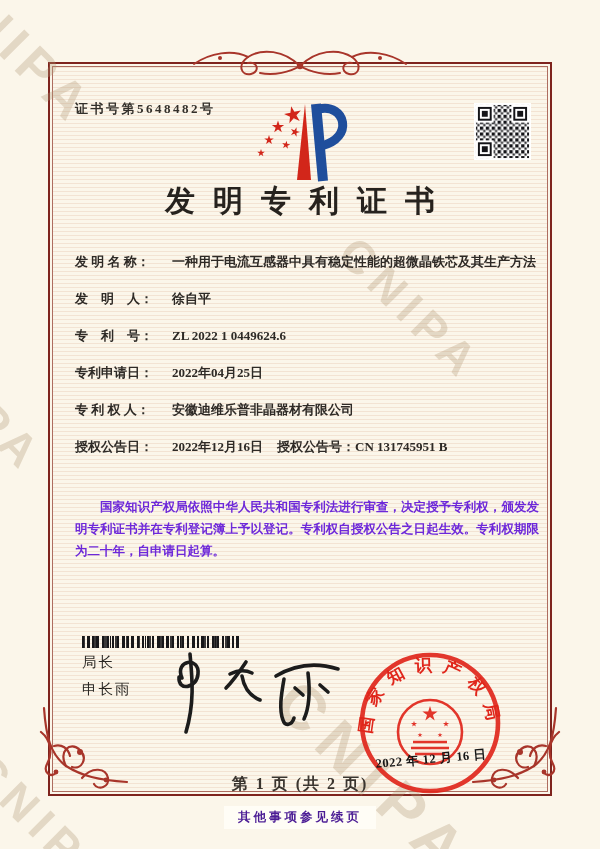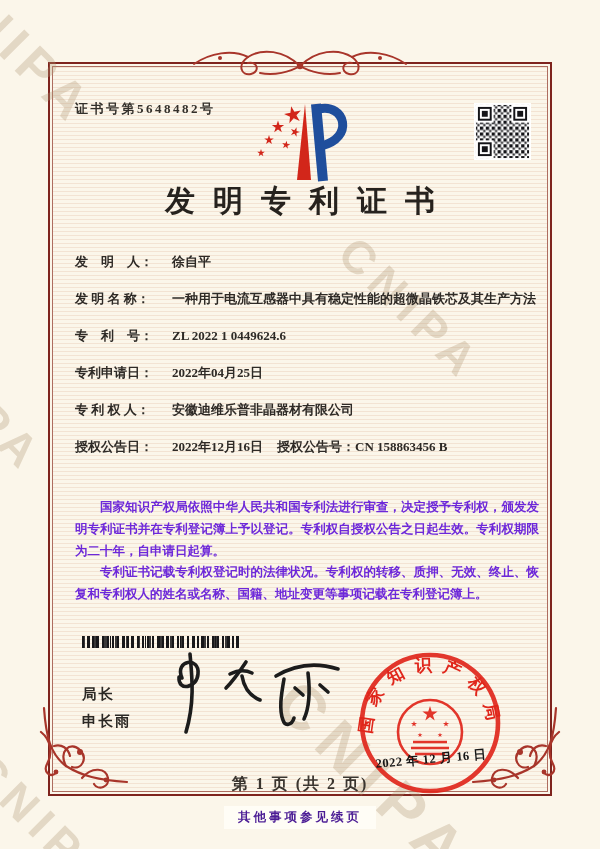--- a/index.html
+++ b/index.html
@@ -61,22 +61,22 @@
   .body-text p { text-indent:2em; }
   
   .barcode {
     position:absolute; z-index:4; left:82px; top:636px; width:158px; height:12px;
     background:
       repeating-linear-gradient(90deg,#17171a 0 2px, transparent 2px 5px),
       repeating-linear-gradient(90deg,#17171a 0 1px, transparent 1px 7px),
       repeating-linear-gradient(90deg,rgba(23,23,26,.85) 0 3px, transparent 3px 11px);
   }
   .director {
-    position:absolute; z-index:4; left:82px; top:681px;
-    font-family:"Liberation Sans", sans-serif; font-weight:700; font-size:14.5px;
+    position:absolute; z-index:4; left:82px; top:649px;
+    font-family:"Liberation Sans", sans-serif; font-weight:400; font-size:14.5px;
     line-height:27px; color:#2b2824; letter-spacing:2px;
   }
   .signature { position:absolute; z-index:5; left:148px; top:648px; width:214px; height:88px; }
   .seal { position:absolute; z-index:4; left:357px; top:650px; width:146px; height:146px; }
   .seal-date {
     position:absolute; z-index:6; left:358px; top:751px; width:146px; text-align:center;
     font-size:12.5px; font-weight:700; color:#161616; letter-spacing:0.5px;
     transform:rotate(-5deg);
   }
   .page-note {
@@ -197,50 +197,49 @@
       <rect x="2" y="20" width="7" height="7" fill="#141418"></rect>
       <rect x="3" y="21" width="5" height="5" fill="#ffffff"></rect>
       <rect x="4" y="22" width="3" height="3" fill="#141418"></rect>
     </g>
   </svg>
 
   <div class="title">发明专利证书</div>
 
   <div class="fields">
     <div class="row">
+      <span class="lbl">发 明 名 称：</span>
+      <span class="val">一种用于电流互感器中具有稳定性能的超微晶铁芯及其生产方法</span>
+    </div>
+    <div class="row">
       <span class="lbl">发　明　人：</span>
       <span class="val">徐自平</span>
-    </div>
-    <div class="row">
-      <span class="lbl">发 明 名 称：</span>
-      <span class="val">一种用于电流互感器中具有稳定性能的超微晶铁芯及其生产方法</span>
     </div>
     <div class="row">
       <span class="lbl">专　利　号：</span>
       <span class="val">ZL 2022 1 0449624.6</span>
     </div>
     <div class="row">
       <span class="lbl">专利申请日：</span>
       <span class="val">2022年04月25日</span>
     </div>
     <div class="row">
       <span class="lbl">专 利 权 人：</span>
       <span class="val">安徽迪维乐普非晶器材有限公司</span>
     </div>
     <div class="row grant">
       <span class="lbl">授权公告日：</span>
       <span class="val">2022年12月16日</span>
       <span class="lbl2">授权公告号：</span>
-      <span class="val">CN 158863456 B</span>
+      <span class="val">CN 131745951 B</span>
     </div>
   </div>
 
   <div class="body-text">
     <p>国家知识产权局依照中华人民共和国专利法进行审查，决定授予专利权，颁发发明专利证书并在专利登记簿上予以登记。专利权自授权公告之日起生效。专利权期限为二十年，自申请日起算。</p>
-    <p>专利证书记载专利权登记时的法律状况。专利权的转移、质押、无效、终止、恢复和专利权人的姓名或名称、国籍、地址变更等事项记载在专利登记簿上。</p>
   </div>
 
   <div class="barcode"></div>
 
   <div class="director">
     <div>局长</div>
     <div>申长雨</div>
   </div>
 
   <svg class="signature" viewBox="0 0 214 88">

